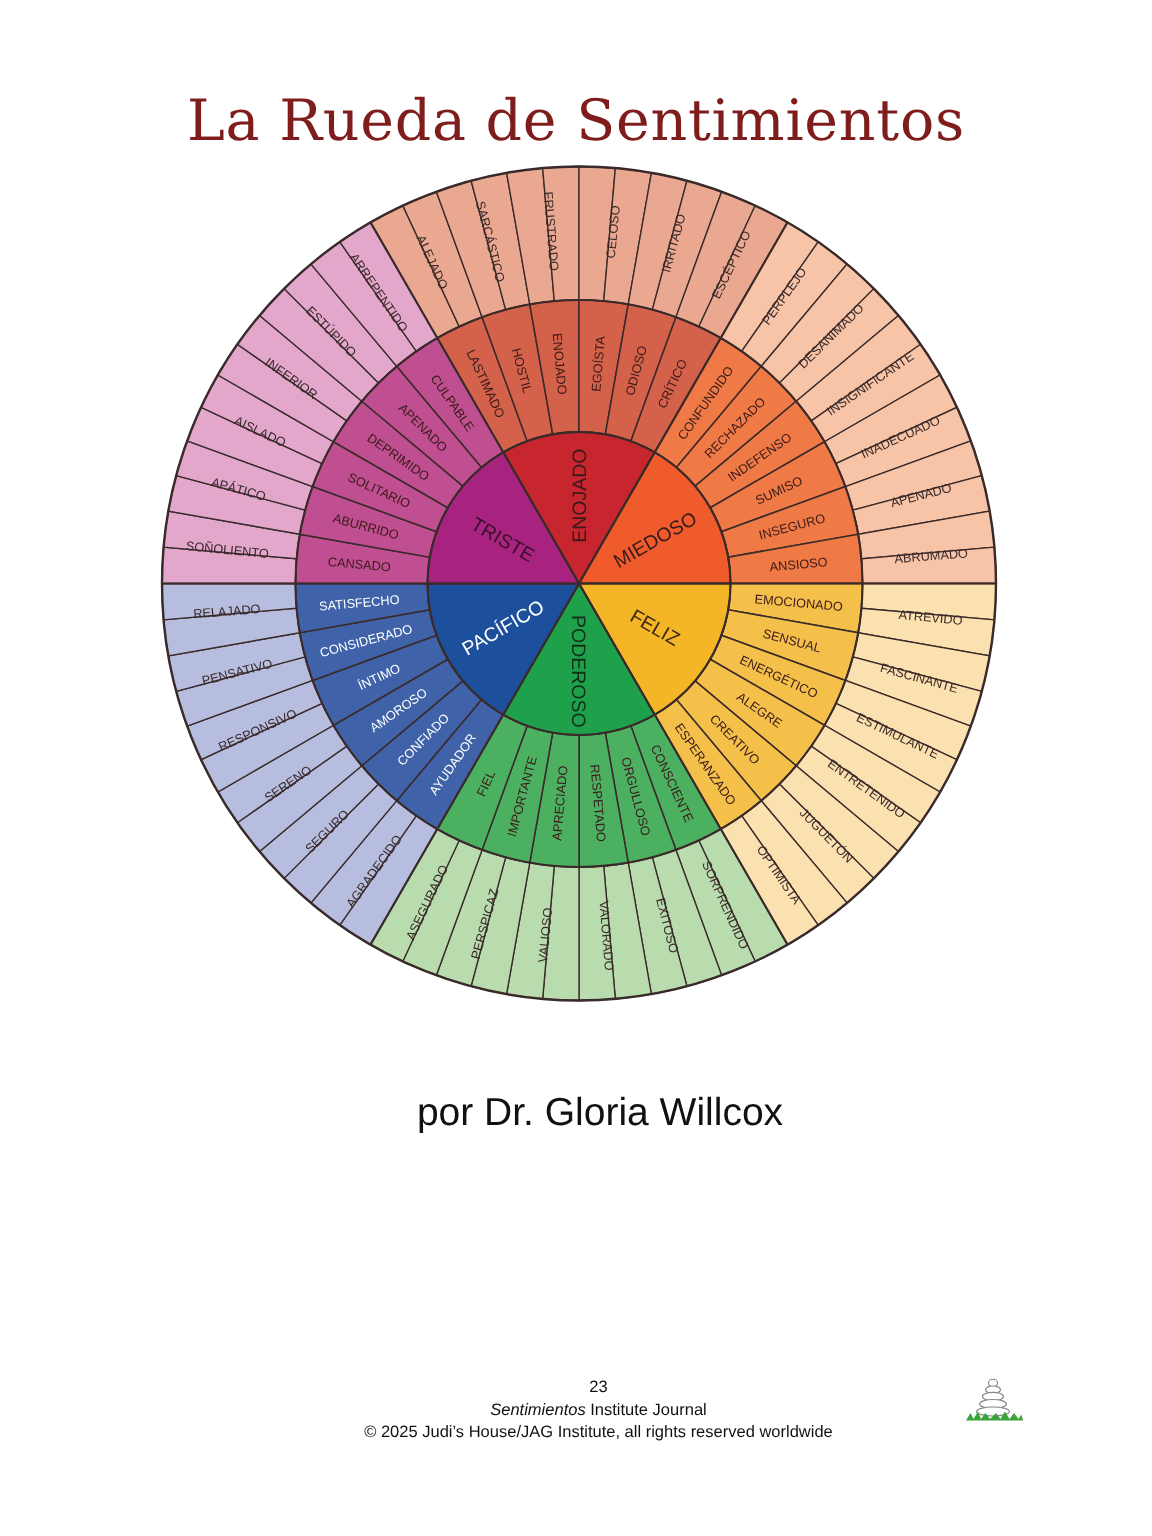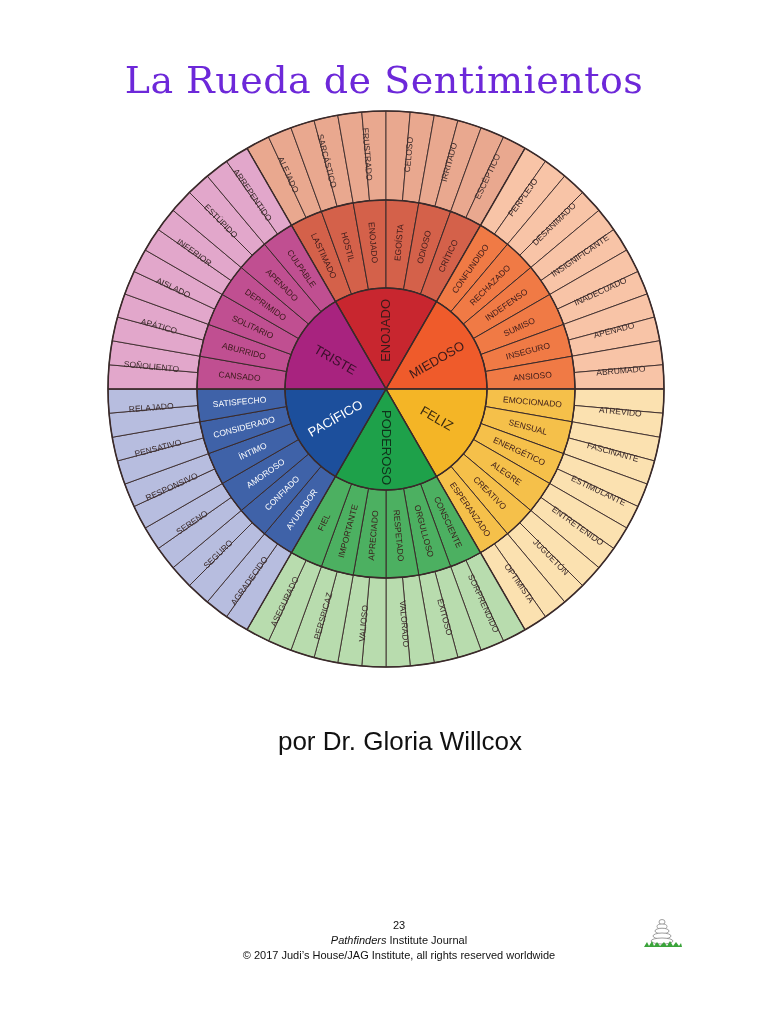--- a/index.html
+++ b/index.html
@@ -1,19 +1,19 @@
 <!DOCTYPE html>
 <html><head>
 <meta charset="utf-8">
 <style>
   html, body { margin: 0; padding: 0; background: #ffffff; }
   body { width: 768px; height: 1024px; position: relative; overflow: hidden; font-family: "Liberation Sans", sans-serif; }
   .title {
     position: absolute; left: 0; width: 768px; top: 58px; text-align: center;
-    font-family: "DejaVu Serif", serif; font-size: 38px; color: #6d28d9; letter-spacing: 0.5px;
+    font-family: "DejaVu Serif", serif; font-size: 38px; color: #7f1d1d; letter-spacing: 0.5px;
   }
   #wheel { position: absolute; left: 0; top: 0; }
   .author {
     position: absolute; left: 0; width: 800px; top: 726px; text-align: center;
     font-family: "Liberation Sans", sans-serif; font-size: 26px; color: #111;
   }
   .footer {
     position: absolute; left: 0; width: 798px; top: 918px; text-align: center;
     font-family: "Liberation Sans", sans-serif; font-size: 11px; line-height: 15px; color: #111;
   }
@@ -240,22 +240,22 @@
     <text x="265.58464948951826" y="304.68426385639617" font-size="8.5" fill="#3a1a1a" text-anchor="middle" dominant-baseline="central" transform="rotate(35 265.58464948951826 304.68426385639617)">DEPRIMIDO</text>
     <text x="282.0553031655775" y="285.0553031655775" font-size="8.5" fill="#3a1a1a" text-anchor="middle" dominant-baseline="central" transform="rotate(45 282.0553031655775 285.0553031655775)">APENADO</text>
     <text x="301.6842638563962" y="268.58464948951814" font-size="8.5" fill="#3a1a1a" text-anchor="middle" dominant-baseline="central" transform="rotate(55 301.6842638563962 268.58464948951814)">CULPABLE</text>
     <text x="335.2682318463076" y="359.71" font-size="13" fill="#3a0f2a" text-anchor="middle" dominant-baseline="central" transform="rotate(30 335.2682318463076 359.71)">TRISTE</text>
   </svg>
 
 <div class="author">por Dr. Gloria Willcox</div>
 
 <div class="footer">
   <span class="page">23</span>
-  <span><em>Pathfinders</em><span> Institute Journal</span></span><br>
-  <span>© 2017 Judi’s House/JAG Institute, all rights reserved worldwide</span>
+  <span><em>Sentimientos</em><span> Institute Journal</span></span><br>
+  <span>© 2025 Judi’s House/JAG Institute, all rights reserved worldwide</span>
 </div>
 
 <svg class="logo" viewBox="0 0 44 34" xmlns="http://www.w3.org/2000/svg">
   <ellipse cx="22" cy="6" rx="3" ry="2.5" fill="#fff" stroke="#888" stroke-width="0.8"></ellipse>
   <ellipse cx="22" cy="10.5" rx="5" ry="2.5" fill="#fff" stroke="#888" stroke-width="0.8"></ellipse>
   <ellipse cx="22" cy="15" rx="7" ry="2.8" fill="#fff" stroke="#888" stroke-width="0.8"></ellipse>
   <ellipse cx="22" cy="20" rx="9" ry="3" fill="#fff" stroke="#888" stroke-width="0.8"></ellipse>
   <ellipse cx="22" cy="25" rx="11" ry="3" fill="#fff" stroke="#888" stroke-width="0.8"></ellipse>
   <path d="M4 31 L7 26 L9 30 L12 25 L14 30 L17 26 L20 30 L24 26 L27 30 L30 25 L33 30 L36 26 L39 30 L41 27 L42 31 Z" fill="#3aa33a"></path>
 </svg>

